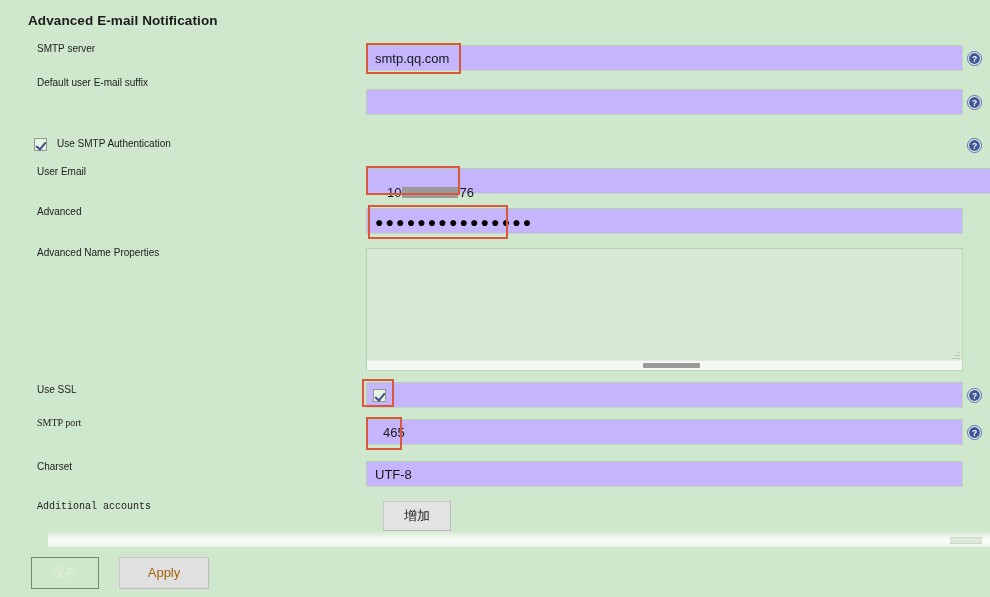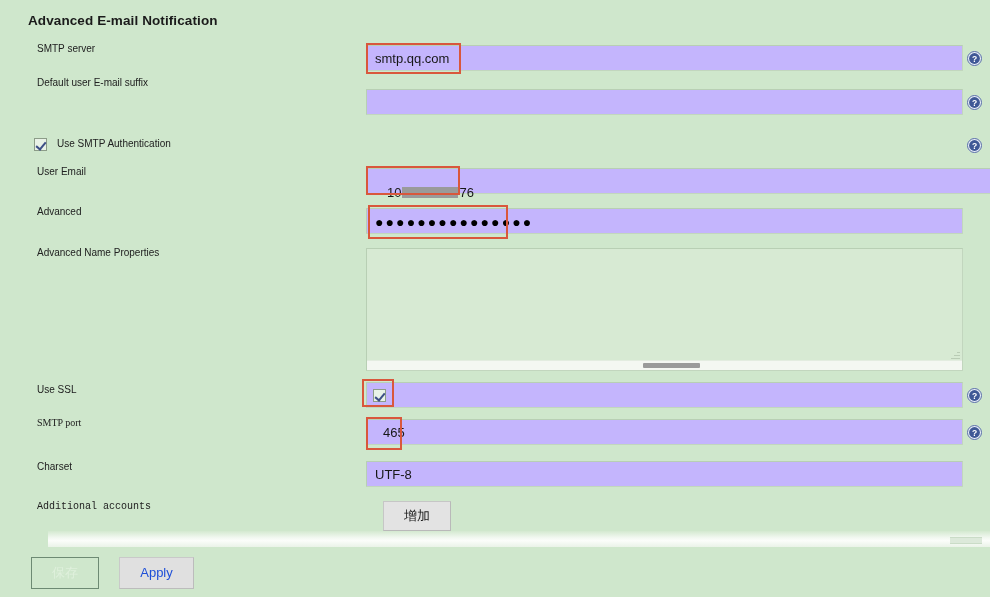--- a/index.html
+++ b/index.html
@@ -202,28 +202,28 @@
     width: 68px;
     height: 32px;
     background: #cfe7cc;
     border: 1px solid #6d8a73;
     line-height: 30px;
     color: #dff0dc;
   }
   .btn-apply {
     left: 119px;
     top: 557px;
-    width: 75px;
+    width: 90px;
     height: 32px;
     background: #e0e0e0;
     border: 1px solid #c9c9c9;
     border-right-color: #bcbcbc;
     border-bottom-color: #bcbcbc;
     line-height: 30px;
-    color: #1d4ed8;
+    color: #a16207;
   }
 
   
   .bottom-band {
     position: absolute;
     left: 48px;
     top: 531px;
     width: 942px;
     height: 16px;
     background: linear-gradient(to bottom, #d4e9d0 0%, #f2f8f1 42%, #fbfdfa 60%, #eaf3e8 100%);

